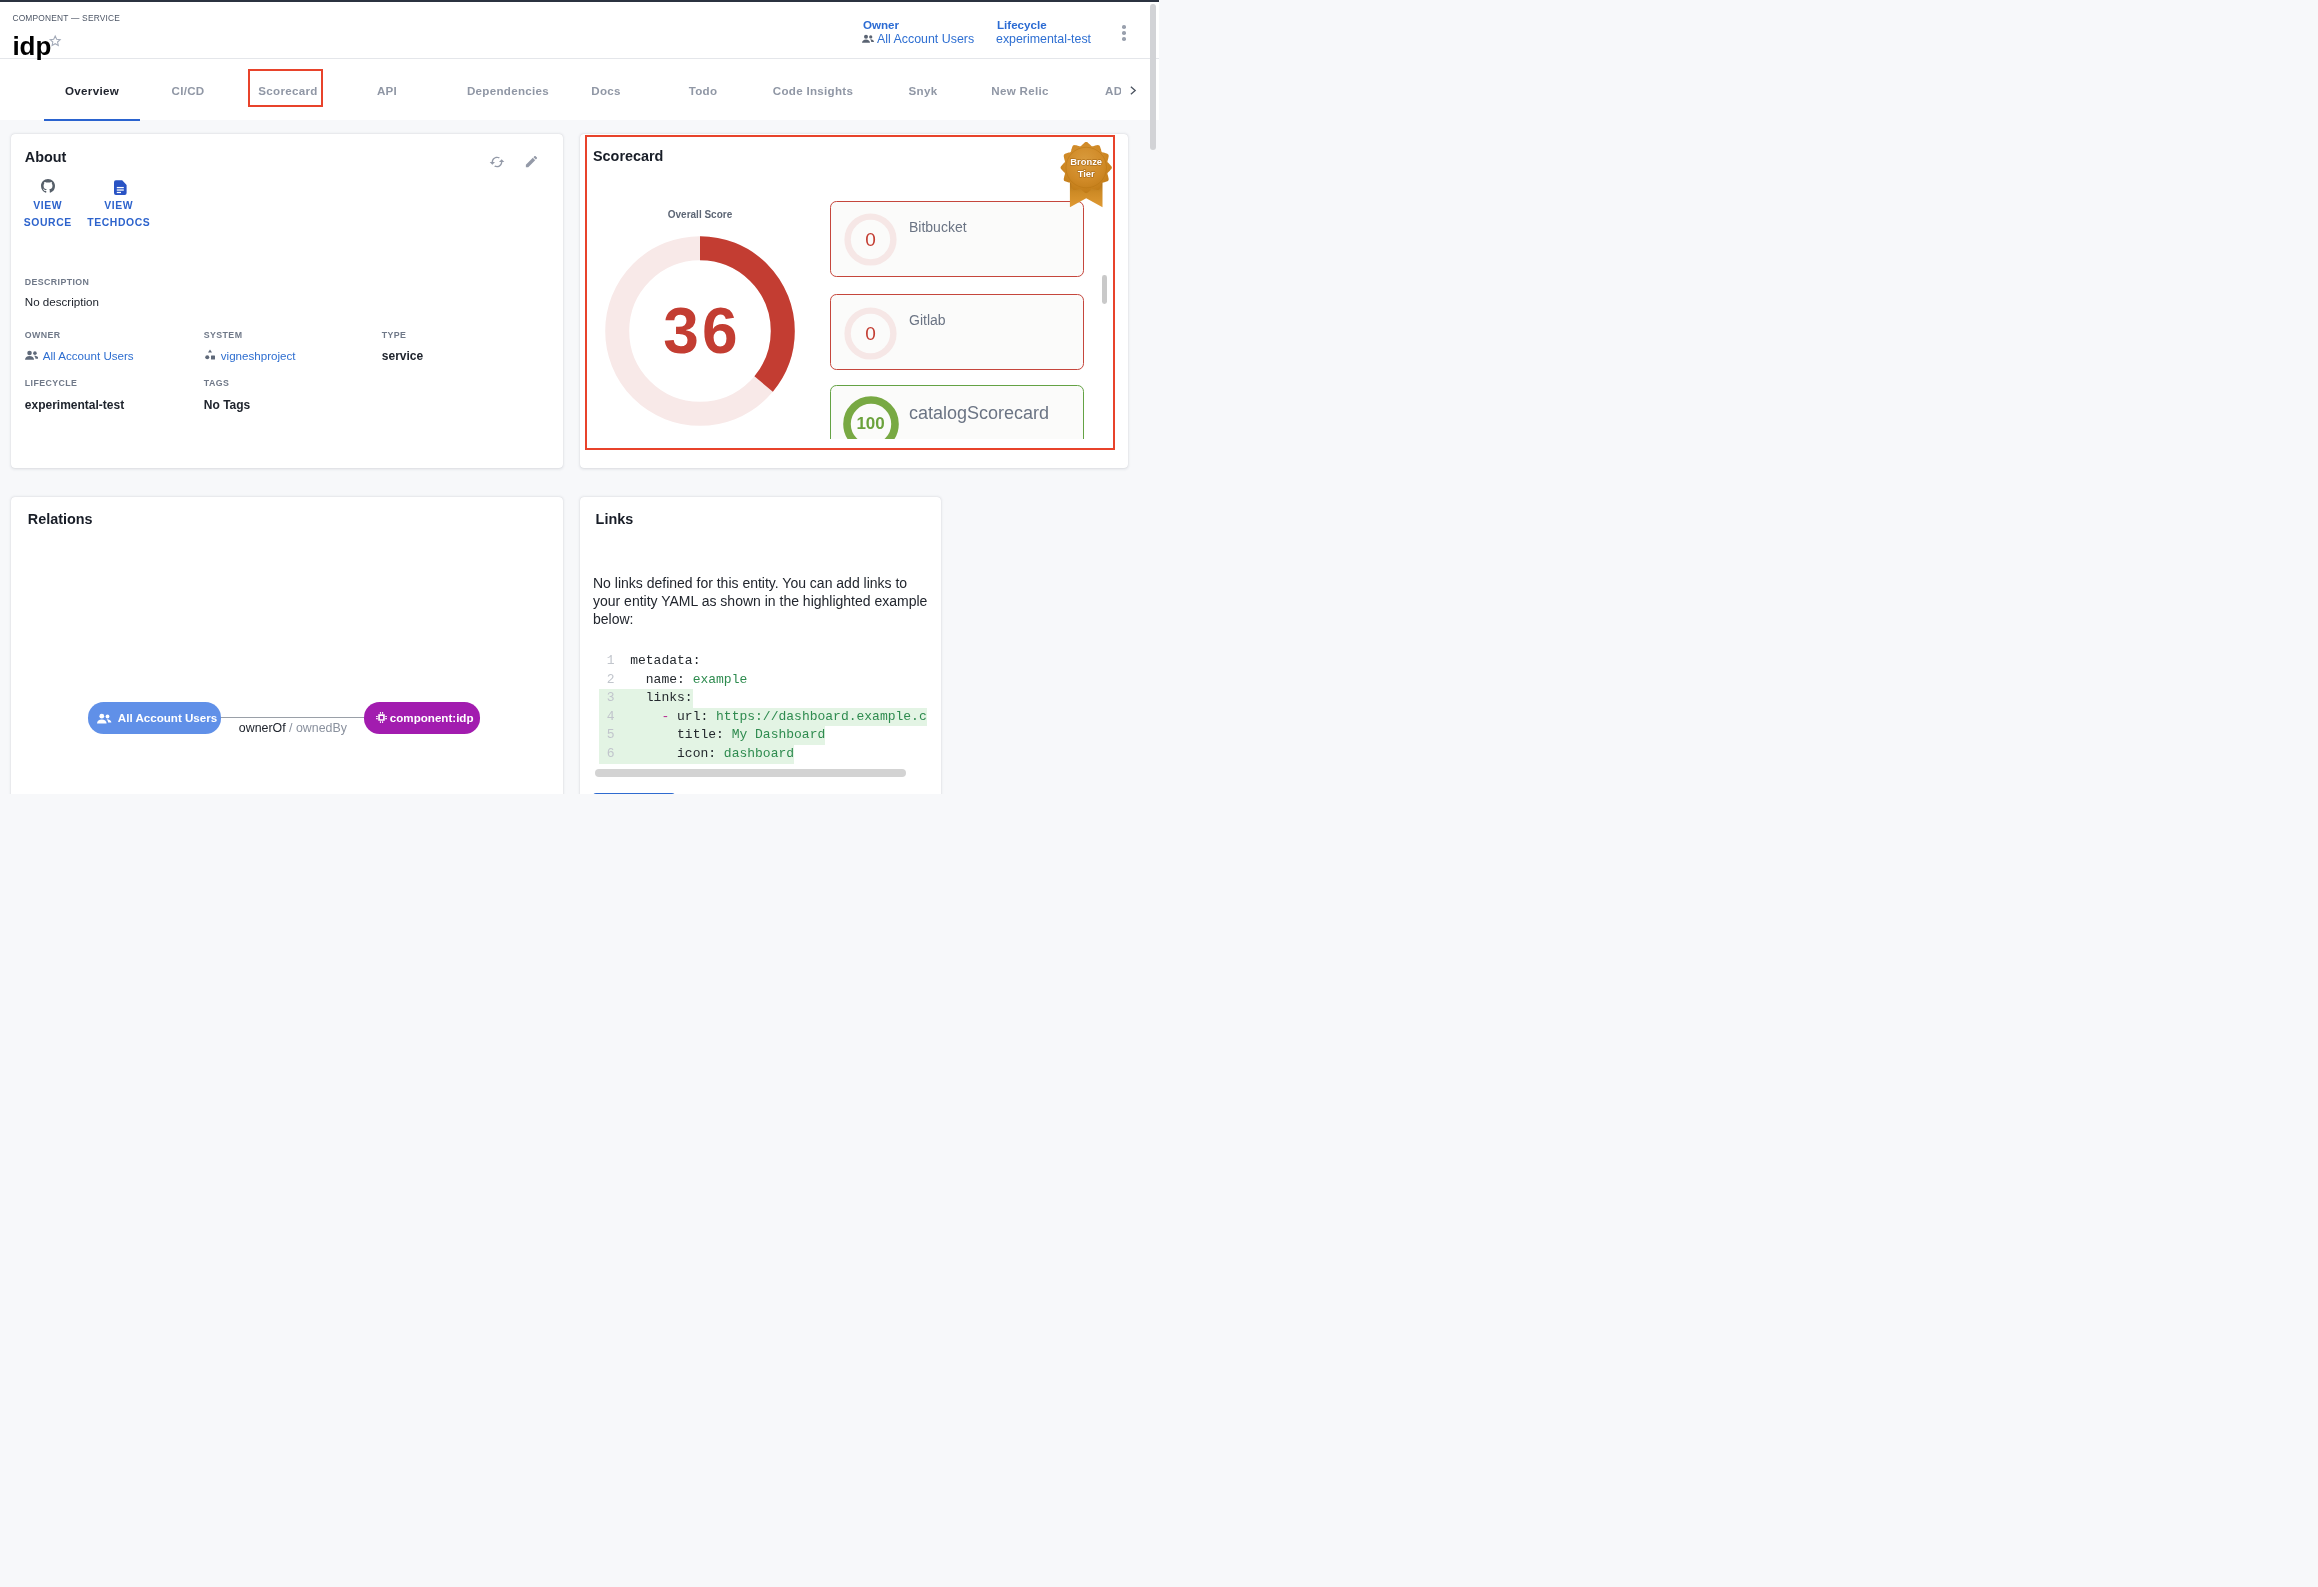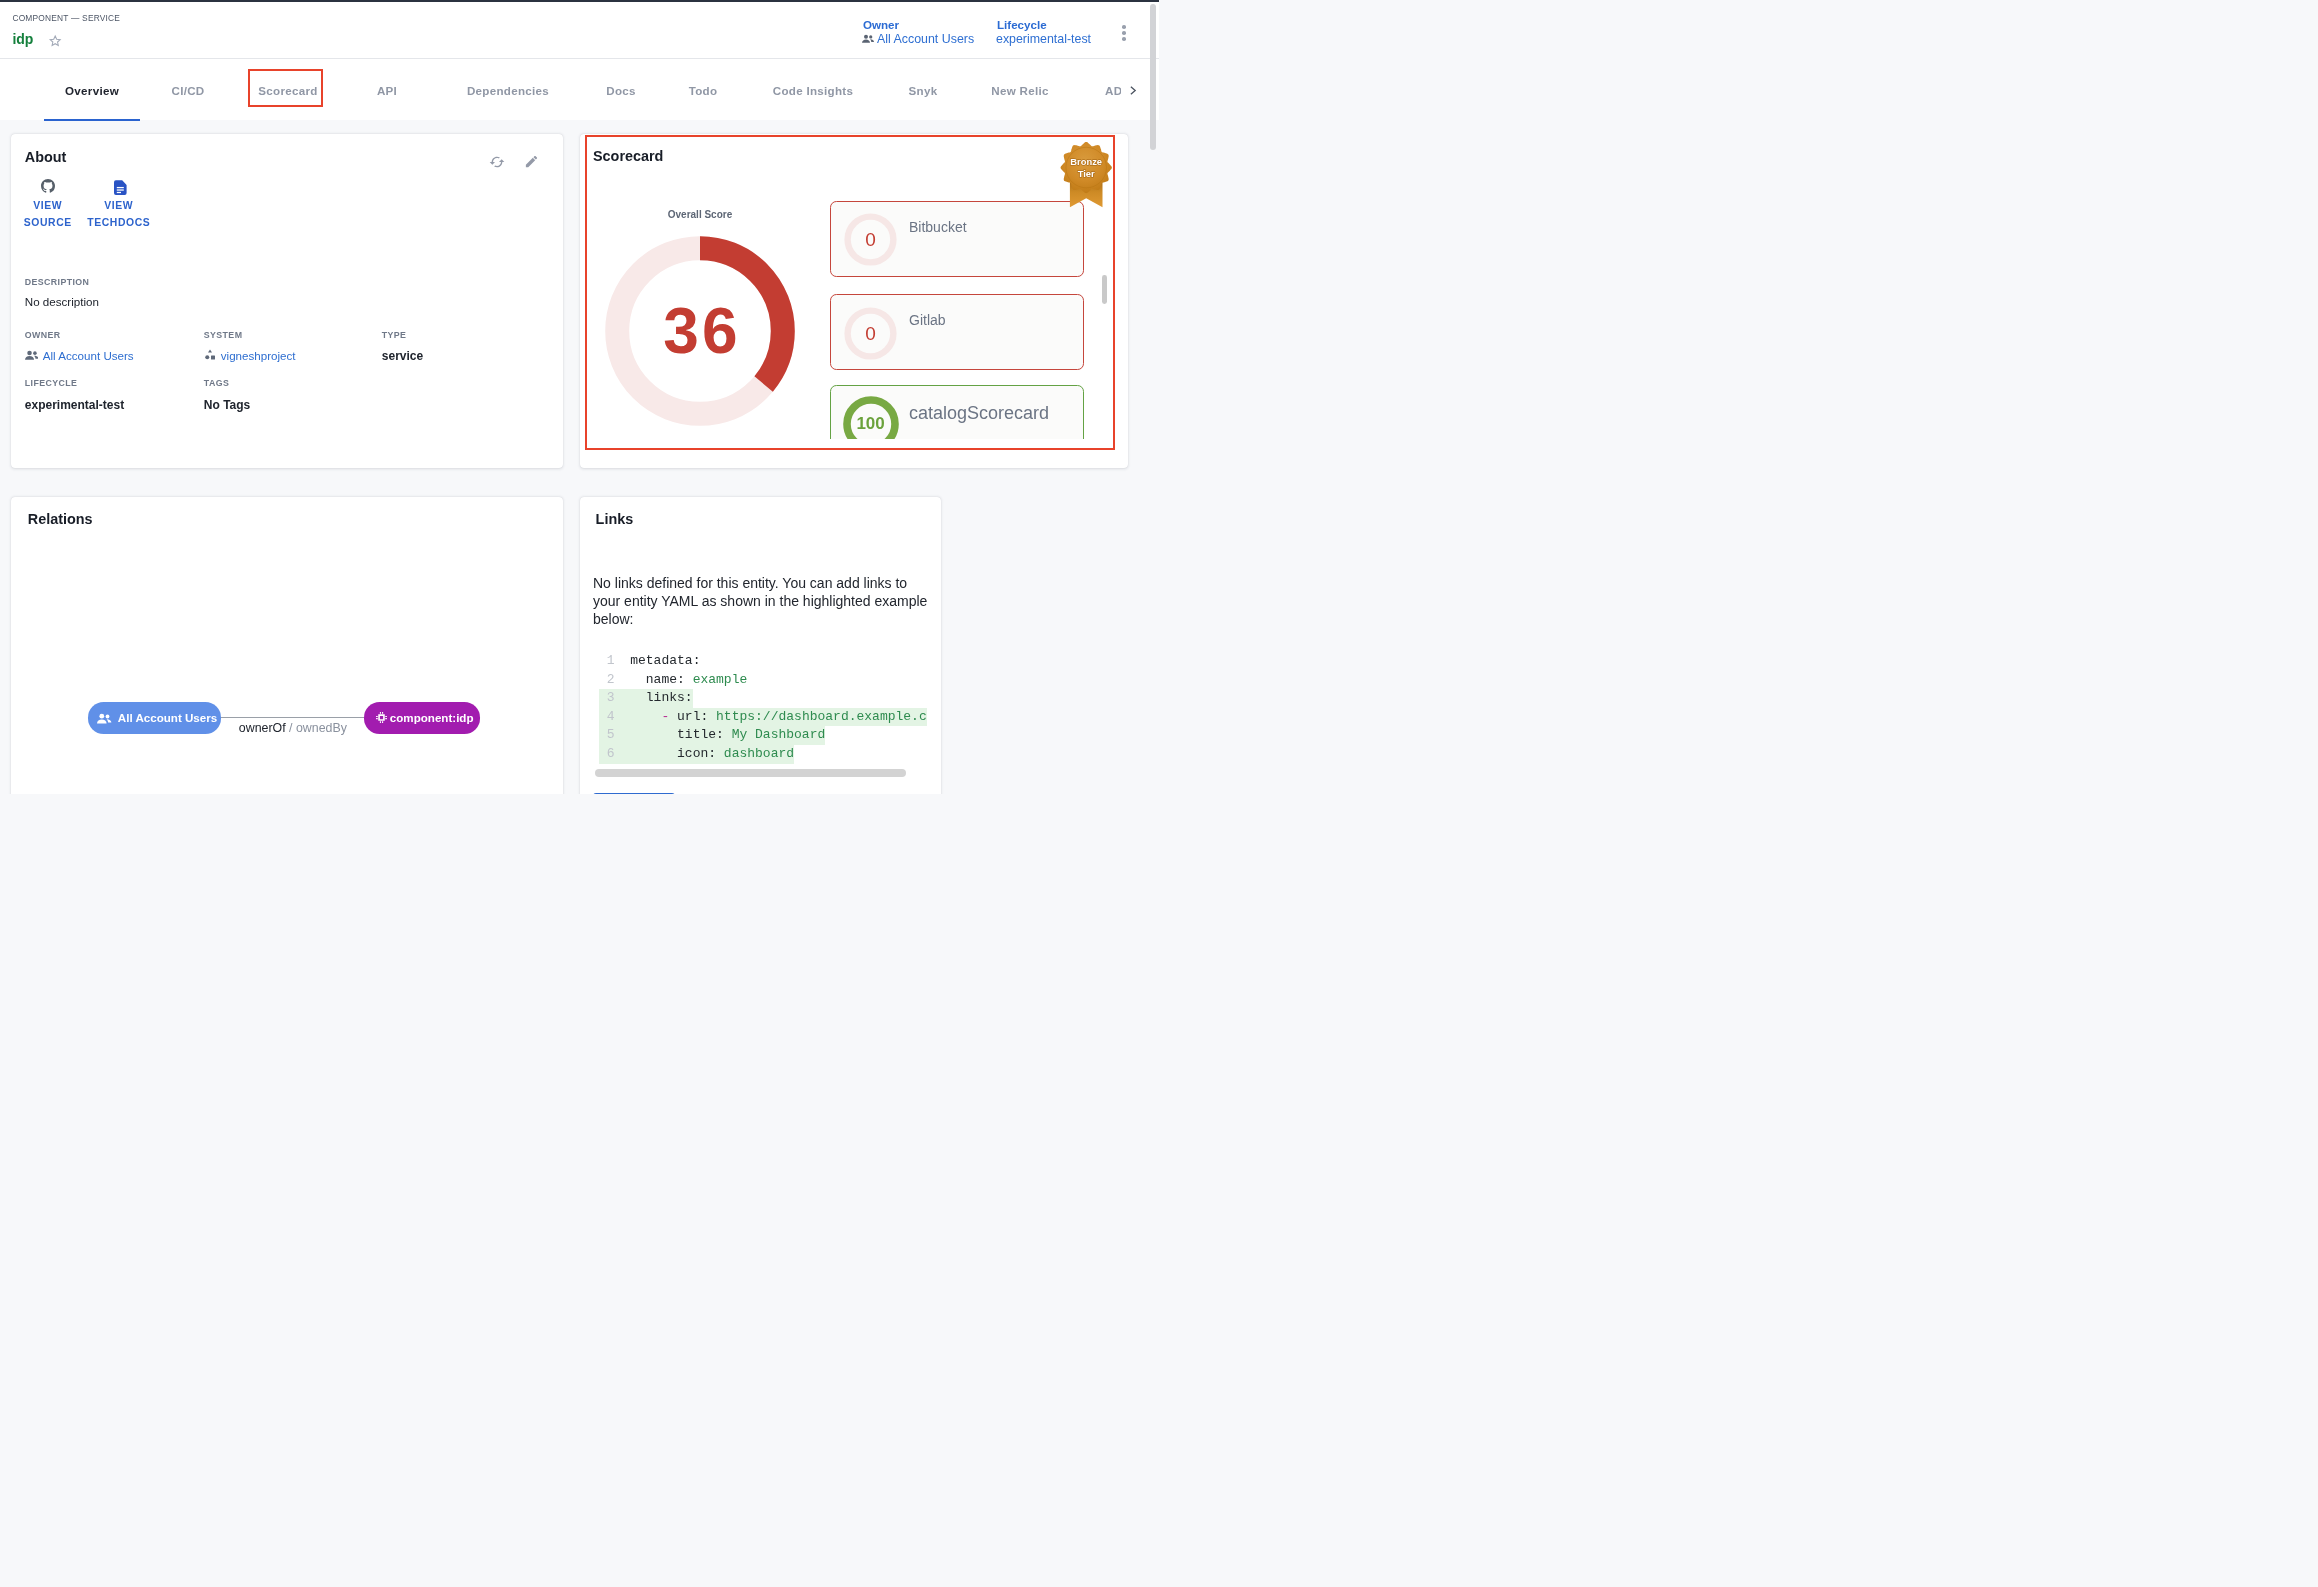--- a/index.html
+++ b/index.html
@@ -12,21 +12,21 @@
 </style>
 </head>
 <body>
 
 <div class="abs" style="left:0;top:0;width:1159px;height:2.4px;background:#2b3240;"></div>
 
 <div class="abs" style="left:0;top:2.4px;width:1159px;height:118px;background:#ffffff;"></div>
 <div class="abs" style="left:0;top:58px;width:1159px;height:0.8px;background:#e4e6ea;"></div>
 
 <div class="abs" style="left:12.4px;top:13px;font-size:8.4px;font-weight:500;letter-spacing:0.2px;color:#4d5666;">COMPONENT — SERVICE</div>
-<div class="abs" style="left:12.4px;top:31px;font-size:14px;font-weight:bold;color:#15803d;text-align:center;">idp</div>
+<div class="abs" style="left:12.4px;top:31px;font-size:26px;font-weight:bold;color:#000000;text-align:center;">idp</div>
 <svg class="abs" style="left:48px;top:34px;" width="14.4" height="14.4" viewBox="0 0 24 24" fill="none" stroke="#a3aab8" stroke-width="1.8">
     <path d="M12 3.5l2.47 5.3 5.8.62-4.33 3.92 1.2 5.72L12 16.15l-5.14 2.91 1.2-5.72-4.33-3.92 5.8-.62z"></path>
   </svg>
 
 <div class="abs" style="left:863px;top:17.6px;font-size:11.6px;font-weight:bold;color:#2b6bd3;">Owner</div>
 <svg class="abs" style="left:862px;top:33px;" width="12" height="10.4" viewBox="0 0 24 18" fill="#5a6372">
     <circle cx="8" cy="6" r="4"></circle>
     <path d="M0 18c0-4 3.6-6.5 8-6.5s8 2.5 8 6.5z"></path>
     <circle cx="17.5" cy="6.5" r="3.2"></circle>
     <path d="M16 11.2c3.8-.4 8 1.8 8 5.3h-5.5c0-2-1-3.9-2.5-5.3z"></path>
@@ -39,21 +39,21 @@
 <div class="abs" style="left:1122px;top:37px;width:3.6px;height:3.6px;border-radius:50%;background:#99a0ad;"></div>
 
 <style>
  .tab { position:absolute; top:84px; transform:translateX(-50%); font-size:11.6px; font-weight:600; letter-spacing:0.3px; color:#9097a5; white-space:nowrap; }
 </style>
 <div class="tab" style="left:92px;color:#20242e;">Overview</div>
 <div class="tab" style="left:188px;">CI/CD</div>
 <div class="tab" style="left:288px;">Scorecard</div>
 <div class="tab" style="left:387px;">API</div>
 <div class="tab" style="left:508px;">Dependencies</div>
-<div class="tab" style="left:606px;margin-left:15px;">Docs</div>
+<div class="tab" style="left:606px;">Docs</div>
 <div class="tab" style="left:703px;">Todo</div>
 <div class="tab" style="left:813px;">Code Insights</div>
 <div class="tab" style="left:923px;">Snyk</div>
 <div class="tab" style="left:1020px;">New Relic</div>
 <div class="abs" style="left:1105px;top:84px;width:16px;overflow:hidden;font-size:11.6px;font-weight:600;letter-spacing:0.3px;color:#9097a5;white-space:nowrap;">ADR</div>
 <div class="abs" style="left:44px;top:119px;width:96px;height:2.4px;background:#2a63cf;"></div>
 <div class="abs" style="left:248px;top:69px;width:75px;height:38px;border:2.8px solid #e8432b;"></div>
 <svg class="abs" style="left:1126px;top:84px;" width="13" height="13" viewBox="0 0 24 24" fill="none" stroke="#4a5360" stroke-width="2.4">
     <path d="M9 5l8 7-8 7"></path>
   </svg>

